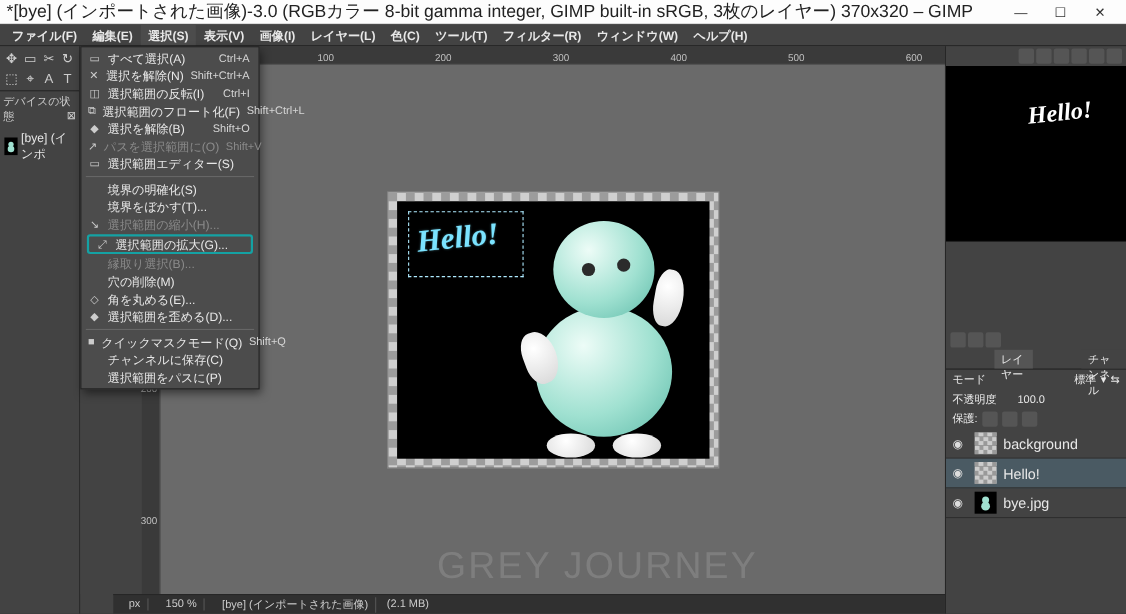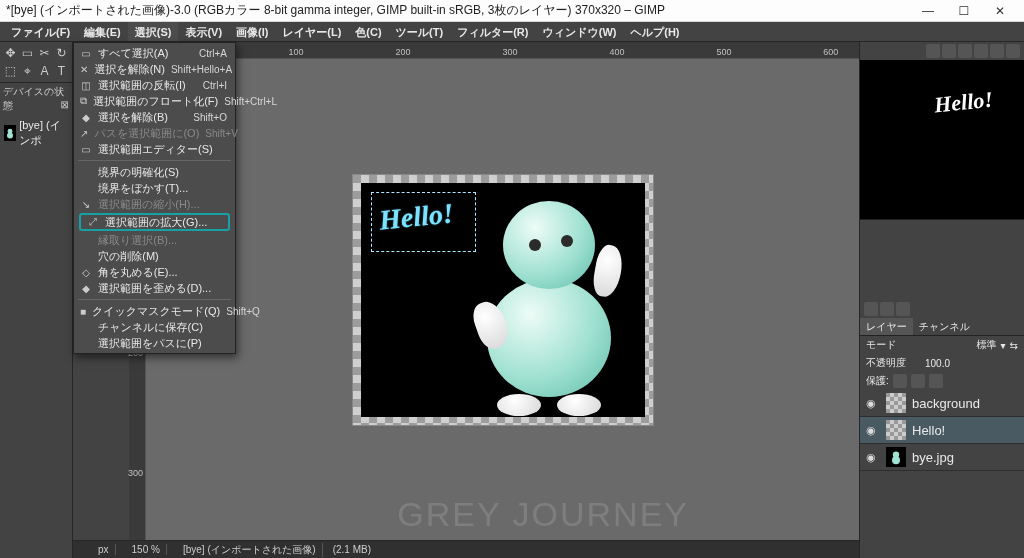--- a/index.html
+++ b/index.html
@@ -24,21 +24,21 @@
     font-size: 11px; background: var(--bg); color: var(--text);
     overflow: hidden; user-select: none;
   }
 
   
   .titlebar {
     height: 22px; background: #fdfdfd; color: #222;
     display: flex; align-items: center; padding: 0 6px;
     border-bottom: 1px solid #d8d8d8;
   }
-  .titlebar .t-title { flex: 1; font-size: 12px; }
+  .titlebar .t-title { flex: 1; font-size: 16px; }
   .titlebar .wbtn {
     width: 36px; height: 22px; display:flex; align-items:center; justify-content:center;
     font-size: 12px; color: #333;
   }
 
   
   .menubar {
     height: 20px; background: var(--panel); display: flex; align-items: stretch;
     padding: 0 4px; border-bottom: 1px solid var(--panel-border);
   }
@@ -151,42 +151,42 @@
   .char .foot{
     position:absolute; bottom:0; width:44px; height:22px;
     background:radial-gradient(circle at 40% 30%,#fff,#d7d7d7);
     border-radius:50%;
   }
   .char .foot.l{ left:36px;} .char .foot.r{ left:96px;}
 
   
   .statusbar {
     height:18px; background:var(--panel-dark);border-top:1px solid var(--panel-border);
-    display:flex; align-items:center; gap:10px; font-size:10px; color:#ccc; padding:0 19px;
+    display:flex; align-items:center; gap:10px; font-size:10px; color:#ccc; padding:0 8px;margin-left:30px;
   }
   .statusbar .sb-item{ padding:0 6px; border-right:1px solid #555; }
 
   
   .right-dock {
     width:165px; background:var(--panel);
     border-left:1px solid var(--panel-border);
     display:flex; flex-direction:column;
   }
   .dock-iconrow { height:18px; display:flex; gap:2px; padding:2px 4px; justify-content:flex-end;}
   .dock-iconrow .di{ width:14px; height:14px; background:#555; border-radius:2px;}
   .mini-prev {
     height:160px; background:#000; margin:0; position:relative;
     border-bottom:1px solid #222; display:flex; align-items:center; justify-content:center;
   }
   .mini-prev .htxt{
     font-family:"Comic Sans MS",cursive; font-style:italic; font-weight:bold;
     color:#fff; font-size:22px; transform:rotate(-6deg) translate(25px,-35px);
   }
   .layer-tabs { display:flex; height:18px; border-bottom:1px solid #222;}
-  .layer-tabs .lt{ padding:2px 6px; font-size:10px; background:var(--panel);}
+  .layer-tabs .lt{ padding:2px 6px; font-size:10px; background:var(--panel);margin-left:44px;}
   .layer-tabs .lt.sel{ background:#555;}
   .mode-row, .opac-row, .lock-row {
     display:flex; align-items:center; gap:4px; padding:2px 6px; font-size:10px;
   }
   .opac-val{ width:40px; text-align:right;}
   .lock-row .lk{ width:14px;height:14px;background:#555;border-radius:2px;}
   .layer-list{ flex:1; overflow:auto;}
   .layer-item{
     display:flex; align-items:center; gap:6px; padding:3px 6px;
     border-bottom:1px solid #2e2e2e;
@@ -401,21 +401,21 @@
 
 <div class="dropdown" id="dropdown">
     <div class="dm-item">
       <span class="ico">▭</span>
       <span class="lbl">すべて選択(A)</span>
       <span class="sc">Ctrl+A</span>
     </div>
     <div class="dm-item">
       <span class="ico">✕</span>
       <span class="lbl">選択を解除(N)</span>
-      <span class="sc">Shift+Hello+A</span>
+      <span class="sc">Shift+Ctrl+A</span>
     </div>
     <div class="dm-item">
       <span class="ico">◫</span>
       <span class="lbl">選択範囲の反転(I)</span>
       <span class="sc">Ctrl+I</span>
     </div>
     <div class="dm-item">
       <span class="ico">⧉</span>
       <span class="lbl">選択範囲のフロート化(F)</span>
       <span class="sc">Shift+Ctrl+L</span>

